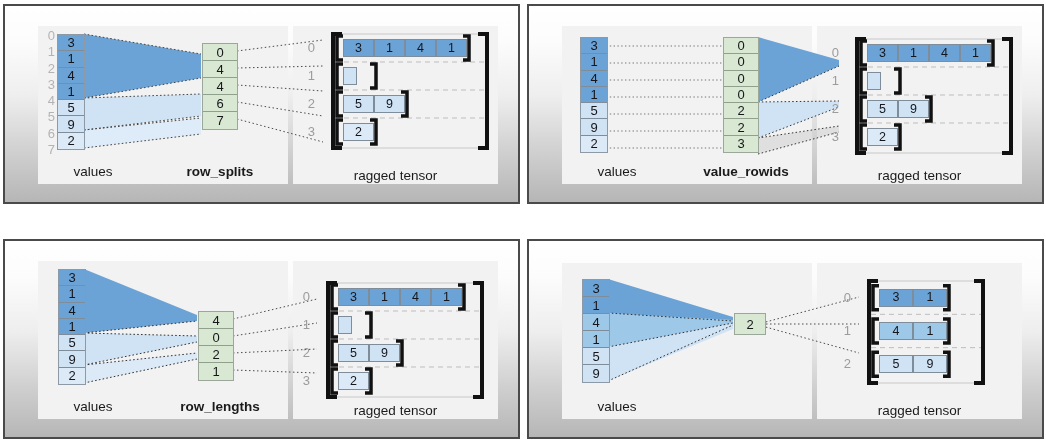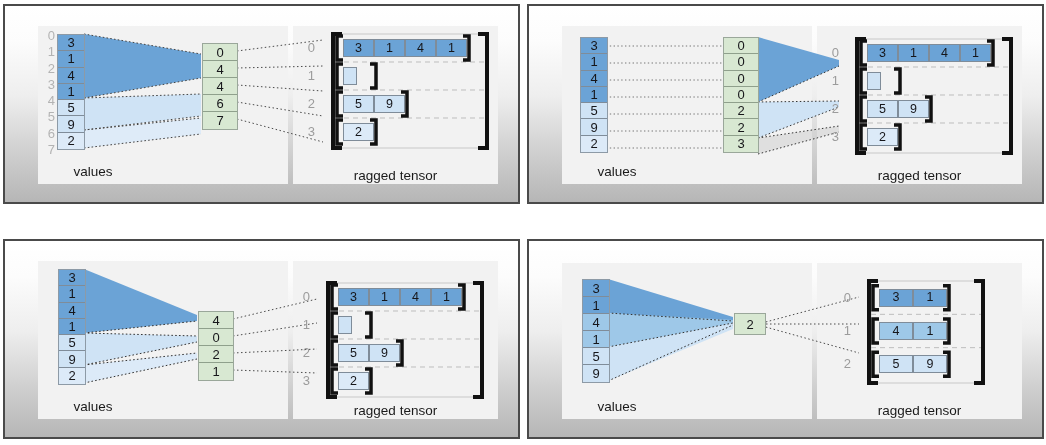--- a/index.html
+++ b/index.html
@@ -192,20 +192,21 @@
       </div>
     <div class="card-label" style="top:158px; left:33px; width:110px;">values</div>
 
     <div class="pcol" style="left:197px; top:37px; width:34px; height:85px;">
         <div class="pcell" style="height: 17px;">0</div>
         <div class="pcell" style="height: 17px;">4</div>
         <div class="pcell" style="height: 17px;">4</div>
         <div class="pcell" style="height: 17px;">6</div>
         <div class="pcell" style="height: 17px;">7</div>
       </div>
+    <div class="card-label bold" style="top:158px; left:150px; width:130px;">row_splits</div>
 
     <div class="rt" style="left:320px; top:28px; width:160px; height:112px;">
         <svg width="186" height="122" class="ov" style="left: -2px; top: -4px;">
           <rect x="12" y="4" width="152" height="114" fill="none" stroke="#c8c8c8" stroke-width="1"></rect>
           <path d="M 19 4 L 10 4 L 10 118 L 19 118" stroke="#111111" stroke-width="4" fill="none"></path>
           <path d="M 155 4 L 164 4 L 164 118 L 155 118" stroke="#111111" stroke-width="4" fill="none"></path>
           <line x1="12" y1="32" x2="162" y2="32" stroke="#bdbdbd" stroke-width="1" stroke-dasharray="5,4"></line>
           <line x1="12" y1="60" x2="162" y2="60" stroke="#bdbdbd" stroke-width="1" stroke-dasharray="5,4"></line>
           <line x1="12" y1="88" x2="162" y2="88" stroke="#bdbdbd" stroke-width="1" stroke-dasharray="5,4"></line>
           <path d="M 20 6 L 14 6 L 14 30 L 20 30" stroke="#111111" stroke-width="3.5" fill="none"></path>
@@ -275,20 +276,21 @@
 
     <div class="pcol" style="left:194px; top:31px; width:34px; height:114px;">
         <div class="pcell" style="height: 16.2857px;">0</div>
         <div class="pcell" style="height: 16.2857px;">0</div>
         <div class="pcell" style="height: 16.2857px;">0</div>
         <div class="pcell" style="height: 16.2857px;">0</div>
         <div class="pcell" style="height: 16.2857px;">2</div>
         <div class="pcell" style="height: 16.2857px;">2</div>
         <div class="pcell" style="height: 16.2857px;">3</div>
       </div>
+    <div class="card-label bold" style="top:158px; left:142px; width:150px;">value_rowids</div>
 
     <div class="rt" style="left:320px; top:33px; width:160px; height:112px;">
         <svg width="186" height="122" class="ov" style="left: -2px; top: -4px;">
           <rect x="12" y="4" width="152" height="114" fill="none" stroke="#c8c8c8" stroke-width="1"></rect>
           <path d="M 19 4 L 10 4 L 10 118 L 19 118" stroke="#111111" stroke-width="4" fill="none"></path>
           <path d="M 155 4 L 164 4 L 164 118 L 155 118" stroke="#111111" stroke-width="4" fill="none"></path>
           <line x1="12" y1="32" x2="162" y2="32" stroke="#bdbdbd" stroke-width="1" stroke-dasharray="5,4"></line>
           <line x1="12" y1="60" x2="162" y2="60" stroke="#bdbdbd" stroke-width="1" stroke-dasharray="5,4"></line>
           <line x1="12" y1="88" x2="162" y2="88" stroke="#bdbdbd" stroke-width="1" stroke-dasharray="5,4"></line>
           <path d="M 20 6 L 14 6 L 14 30 L 20 30" stroke="#111111" stroke-width="3.5" fill="none"></path>
@@ -350,20 +352,21 @@
         <div class="vcell" style="height: 16.2857px; background: rgb(220, 234, 248);">2</div>
       </div>
     <div class="card-label" style="top:158px; left:33px; width:110px;">values</div>
 
     <div class="pcol" style="left:193px; top:70px; width:34px; height:68px;">
         <div class="pcell" style="height: 17px;">4</div>
         <div class="pcell" style="height: 17px;">0</div>
         <div class="pcell" style="height: 17px;">2</div>
         <div class="pcell" style="height: 17px;">1</div>
       </div>
+    <div class="card-label bold" style="top:158px; left:145px; width:140px;">row_lengths</div>
 
     <div class="rt" style="left:315px; top:42px; width:160px; height:112px;">
         <svg width="186" height="122" class="ov" style="left: -2px; top: -4px;">
           <rect x="12" y="4" width="152" height="114" fill="none" stroke="#c8c8c8" stroke-width="1"></rect>
           <path d="M 19 4 L 10 4 L 10 118 L 19 118" stroke="#111111" stroke-width="4" fill="none"></path>
           <path d="M 155 4 L 164 4 L 164 118 L 155 118" stroke="#111111" stroke-width="4" fill="none"></path>
           <line x1="12" y1="32" x2="162" y2="32" stroke="#bdbdbd" stroke-width="1" stroke-dasharray="5,4"></line>
           <line x1="12" y1="60" x2="162" y2="60" stroke="#bdbdbd" stroke-width="1" stroke-dasharray="5,4"></line>
           <line x1="12" y1="88" x2="162" y2="88" stroke="#bdbdbd" stroke-width="1" stroke-dasharray="5,4"></line>
           <path d="M 20 6 L 14 6 L 14 30 L 20 30" stroke="#111111" stroke-width="3.5" fill="none"></path>

